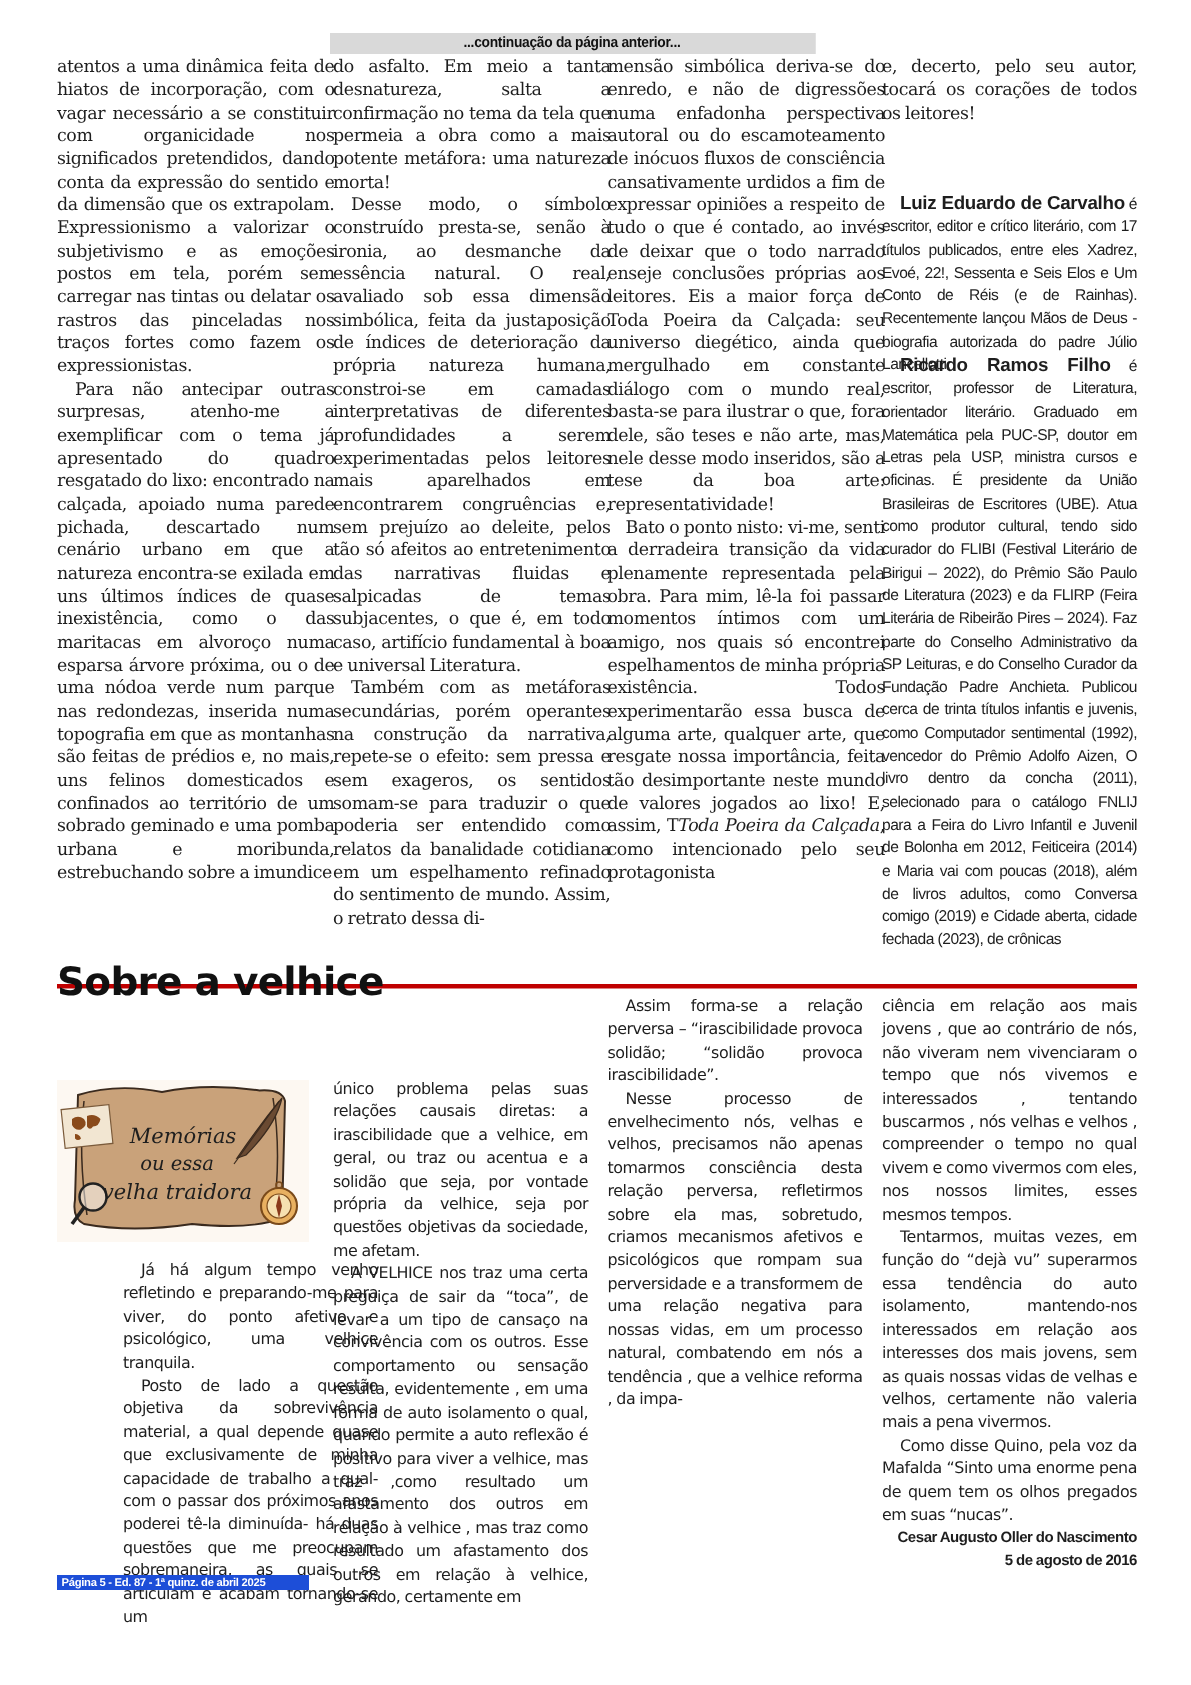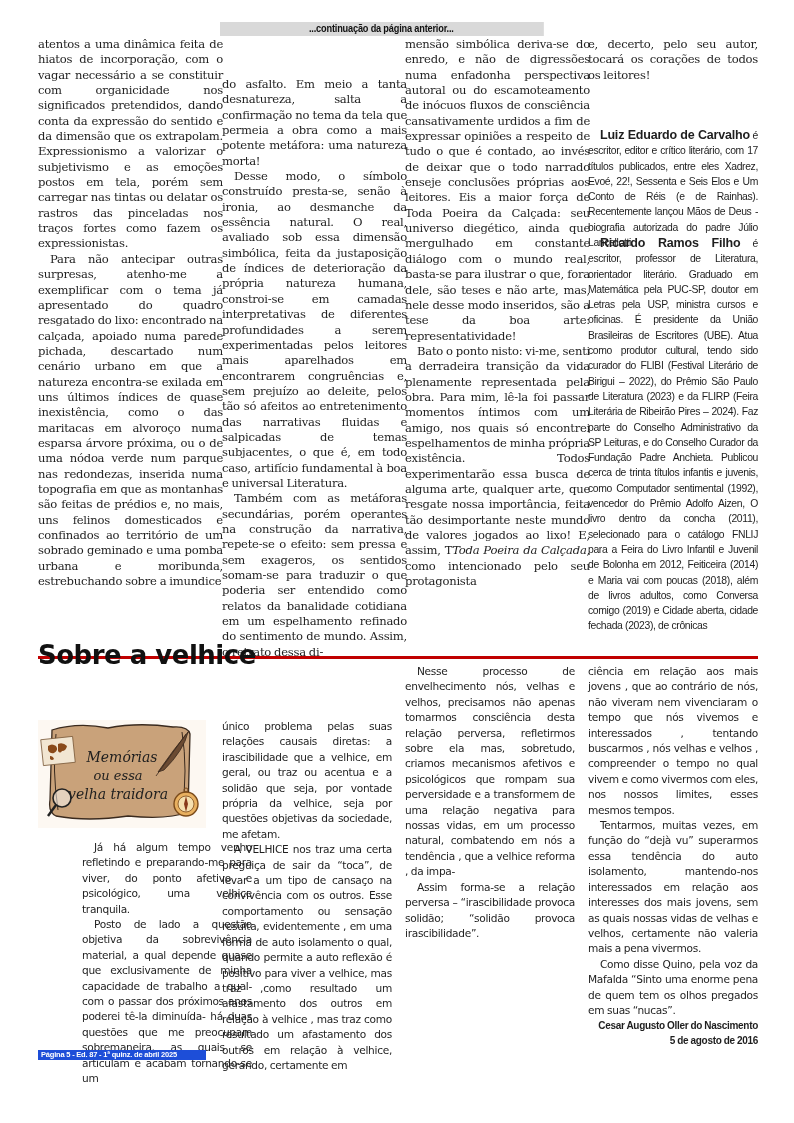--- a/index.html
+++ b/index.html
@@ -15,21 +15,21 @@
 
   .serif-col {
     position: absolute; top: 37px; width: 185px;
     font-family: "DejaVu Serif", serif; font-size: 11.6px; line-height: 15.35px;
     text-align: justify; color: #1e1e1e;
     letter-spacing: -0.25px; word-spacing: -0.5px;
   }
   .serif-col p { margin: 0; text-indent: 0; }
   .serif-col p.ind { text-indent: 12px; }
   .col1 { left: 38px; }
-  .col2 { left: 222px; margin-top: 40px; }
+  .col2 { left: 222px; }
   .col3 { left: 405px; }
   .col4 { left: 588px; width: 170px; }
 
   .bio {
     position: absolute; left: 588px; width: 170px;
     font-family: "Liberation Sans", sans-serif; font-size: 10.4px; line-height: 15.3px;
     text-align: justify; color: #1e1e1e; letter-spacing: -0.35px;
     transform-origin: left top;
   }
   .bio .name {
@@ -154,22 +154,22 @@
   <p class="ind">Já há algum tempo venho refletindo e preparando-me para viver, do ponto afetivo e psicológico, uma velhice tranquila.</p>
   <p class="ind">Posto  de lado a questão objetiva da sobrevivência material, a qual depende quase que exclusivamente  de minha capacidade de trabalho a qual- com o passar dos próximos anos poderei tê-la diminuída- há duas questões que me preocupam sobremaneira, as quais se articulam e acabam tornando-se um</p>
 </div>
 
 <div class="sans-col s2">
   <p>único problema pelas suas relações causais diretas: a irascibilidade que a velhice, em geral, ou traz ou acentua e a solidão que seja, por vontade própria da velhice, seja por questões objetivas da sociedade, me afetam.</p>
   <p class="ind">A VELHICE nos traz uma certa preguiça de sair da “toca”, de levar a um tipo de cansaço na convivência com os outros. Esse comportamento ou sensação resulta, evidentemente , em uma forma de auto isolamento o qual, quando permite a auto reflexão é positivo para viver a velhice, mas traz ,como resultado um afastamento dos outros em relação à velhice , mas traz como resultado um afastamento dos outros em relação à velhice, gerando, certamente em</p>
 </div>
 
 <div class="sans-col s3">
+  <p class="ind">Assim forma-se a relação perversa – “irascibilidade provoca solidão; “solidão provoca irascibilidade”.</p>
   <p class="ind">Nesse processo de envelhecimento nós, velhas e velhos, precisamos não apenas tomarmos consciência desta relação perversa, refletirmos sobre ela mas, sobretudo, criamos mecanismos afetivos e psicológicos que rompam sua perversidade e a transformem de uma relação negativa para nossas vidas, em um processo natural, combatendo em nós a tendência , que a velhice reforma , da impa-</p>
-  <p class="ind">Assim forma-se a relação perversa – “irascibilidade provoca solidão; “solidão provoca irascibilidade”.</p>
 </div>
 
 <div class="sans-col s4">
   <p>ciência em relação aos mais jovens , que ao contrário de nós, não viveram nem vivenciaram o tempo que nós vivemos e interessados , tentando buscarmos , nós velhas e velhos , compreender o tempo no qual vivem e como vivermos com eles, nos nossos limites, esses mesmos tempos.</p>
   <p class="ind">Tentarmos, muitas vezes, em função do “dejà vu” superarmos essa tendência do auto isolamento, mantendo-nos interessados em relação aos interesses dos mais jovens, sem as quais nossas vidas de velhas e velhos, certamente não valeria mais a pena vivermos.</p>
   <p class="ind">Como disse Quino, pela voz da Mafalda “Sinto uma enorme pena de quem tem os olhos pregados em suas “nucas”.</p>
   <div class="signature">
     <div>Cesar Augusto Oller do Nascimento</div>
     <div>5 de agosto de 2016</div>
   </div>

